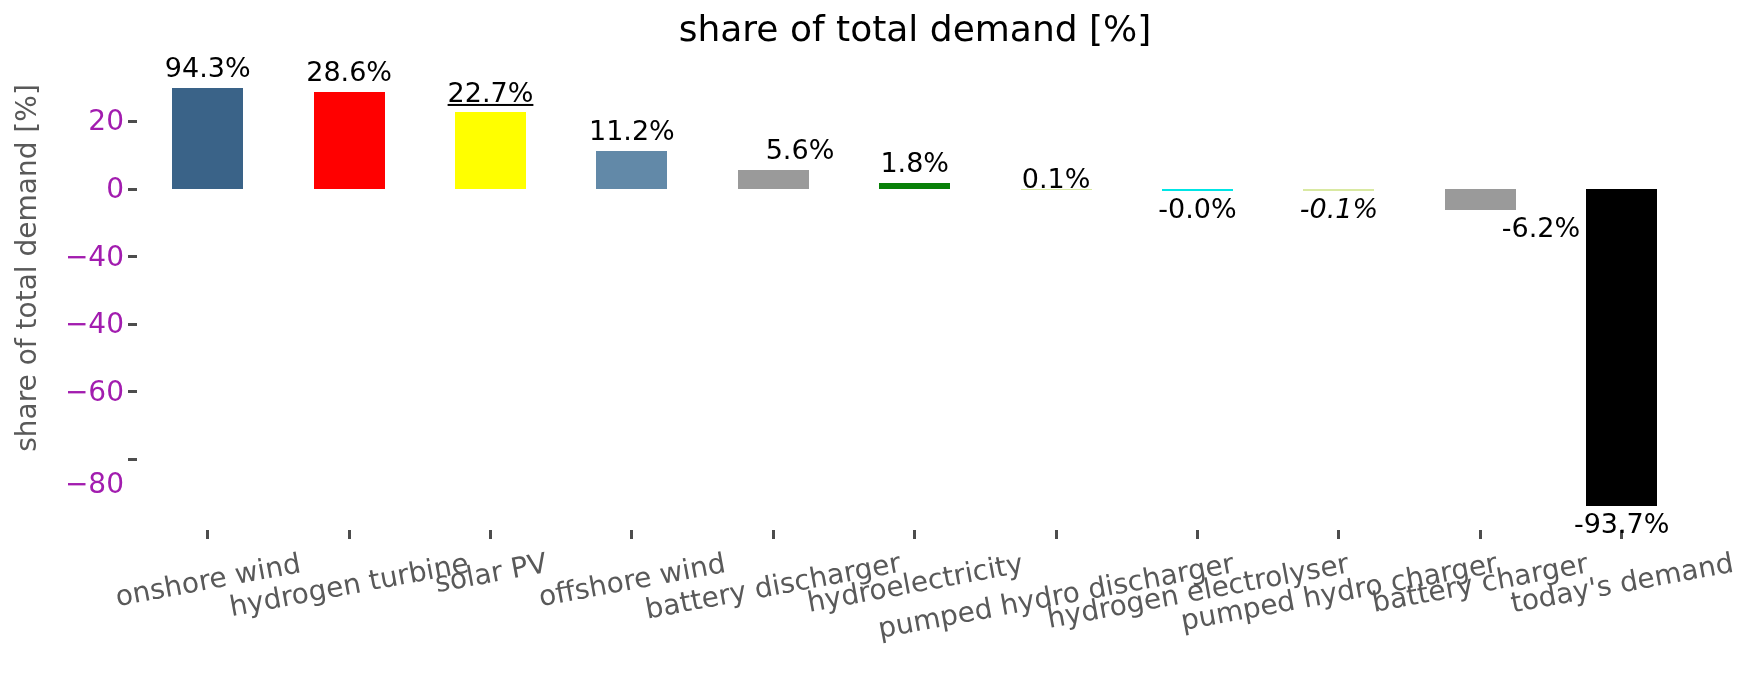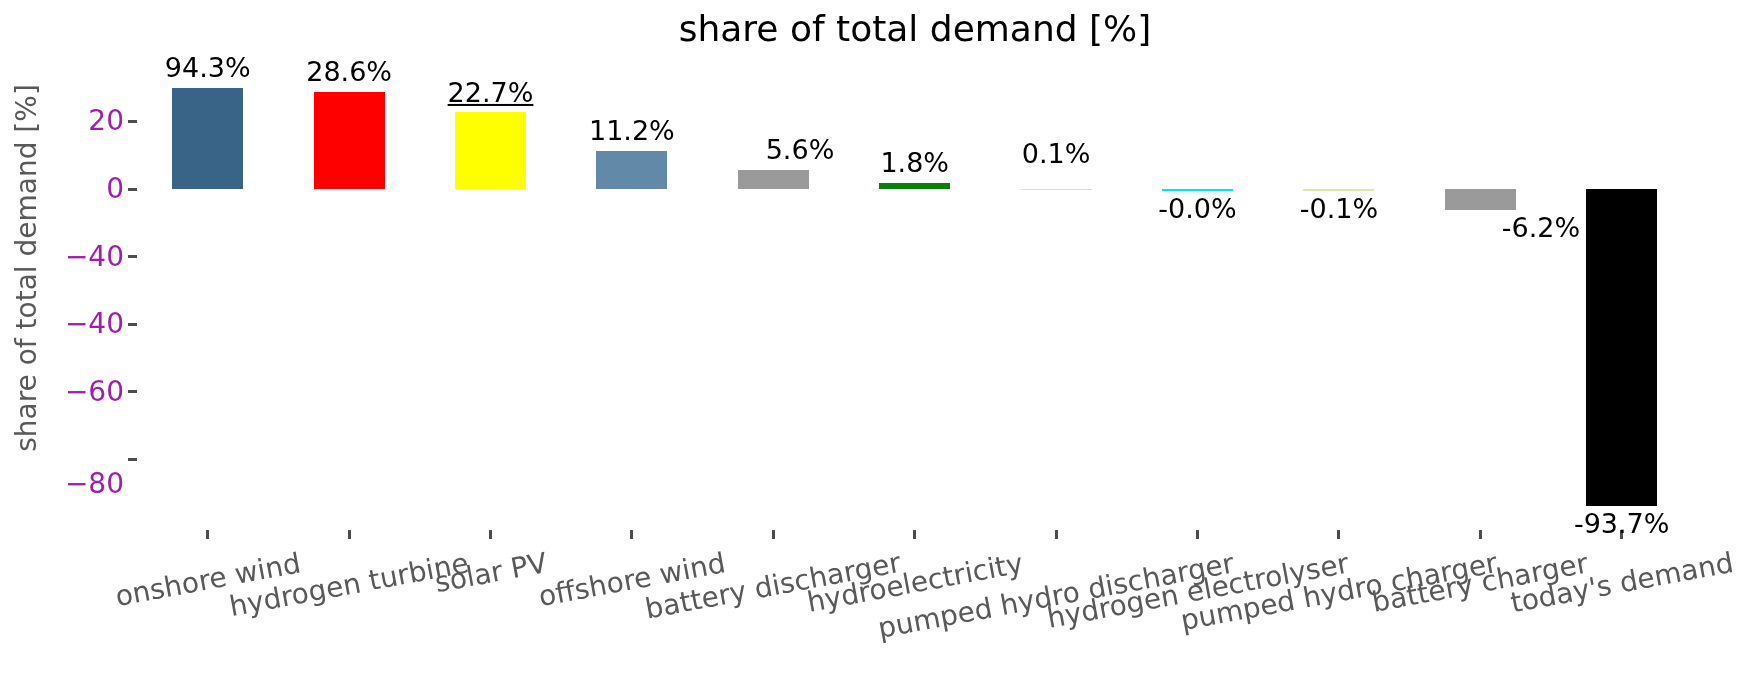--- a/index.html
+++ b/index.html
@@ -92,29 +92,29 @@
       <div class="xtick-mark" style="left: 771.8px; top: 530px; width: 3px; height: 9px;"></div>
       <div class="bar" style="left: 737.8px; top: 170.072px; width: 71px; height: 18.928px; background: rgb(154, 154, 154);"></div>
       <div class="value-label" style="left: 772px; top: 165.072px; transform: translate(-50%, -100%); margin-left: 28px;">5.6%</div>
       <div class="cat-label" style="left: 773.3px; top: 586.315px; transform: translate(-50%, -50%) rotate(-10.5deg);">battery discharger</div>
       <div class="xtick-mark" style="left: 913.2px; top: 530px; width: 3px; height: 9px;"></div>
       <div class="bar" style="left: 879.2px; top: 182.916px; width: 71px; height: 6.084px; background: rgb(8, 128, 8);"></div>
       <div class="value-label" style="left: 914.7px; top: 177.916px; transform: translate(-50%, -100%);">1.8%</div>
       <div class="cat-label" style="left: 914.7px; top: 582.67px; transform: translate(-50%, -50%) rotate(-10.5deg);">hydroelectricity</div>
       <div class="xtick-mark" style="left: 1054.6px; top: 530px; width: 3px; height: 9px;"></div>
       <div class="bar" style="left: 1020.6px; top: 188.662px; width: 71px; height: 0.338px; background: rgb(217, 233, 162);"></div>
-      <div class="value-label" style="left: 1056.1px; top: 169px; transform: translate(-50%, -100%);">0.1%</div>
+      <div class="value-label" style="left: 1056.1px; top: 194px; transform: translate(-50%, -100%);">0.1%</div>
       <div class="cat-label" style="left: 1056.1px; top: 595.609px; transform: translate(-50%, -50%) rotate(-10.5deg);">pumped hydro discharger</div>
       <div class="xtick-mark" style="left: 1196px; top: 530px; width: 3px; height: 9px;"></div>
       <div class="bar" style="left: 1162px; top: 189px; width: 71px; height: 1.8px; background: rgb(0, 229, 229);"></div>
       <div class="value-label" style="left: 1197.5px; top: 192.8px; transform: translateX(-50%);">-0.0%</div>
       <div class="cat-label" style="left: 1197.5px; top: 590.597px; transform: translate(-50%, -50%) rotate(-10.5deg);">hydrogen electrolyser</div>
       <div class="xtick-mark" style="left: 1337.4px; top: 530px; width: 3px; height: 9px;"></div>
       <div class="bar" style="left: 1303.4px; top: 189px; width: 71px; height: 1.8px; background: rgb(217, 233, 162);"></div>
-      <div class="value-label" style="left: 1338.9px; top: 192.8px; transform: translateX(-50%);">-0.1%</div>
+      <div class="value-label" style="left: 1338.9px; top: 192.8px; transform: translateX(-50%); font-style: italic;">-0.1%</div>
       <div class="cat-label" style="left: 1338.9px; top: 591.964px; transform: translate(-50%, -50%) rotate(-10.5deg);">pumped hydro charger</div>
       <div class="xtick-mark" style="left: 1478.8px; top: 530px; width: 3px; height: 9px;"></div>
       <div class="bar" style="left: 1444.8px; top: 189px; width: 71px; height: 20.956px; background: rgb(154, 154, 154);"></div>
       <div class="value-label" style="left: 1541px; top: 211.956px; transform: translateX(-50%);">-6.2%</div>
       <div class="cat-label" style="left: 1480.3px; top: 582.67px; transform: translate(-50%, -50%) rotate(-10.5deg);">battery charger</div>
       <div class="xtick-mark" style="left: 1620.2px; top: 530px; width: 3px; height: 9px;"></div>
       <div class="bar" style="left: 1586.2px; top: 189px; width: 71px; height: 316.706px; background: rgb(0, 0, 0);"></div>
       <div class="value-label" style="left: 1621.7px; top: 507.706px; transform: translateX(-50%);">-93.7%</div>
       <div class="cat-label" style="left: 1621.7px; top: 583.308px; transform: translate(-50%, -50%) rotate(-10.5deg);">today's demand</div>
     </div>

